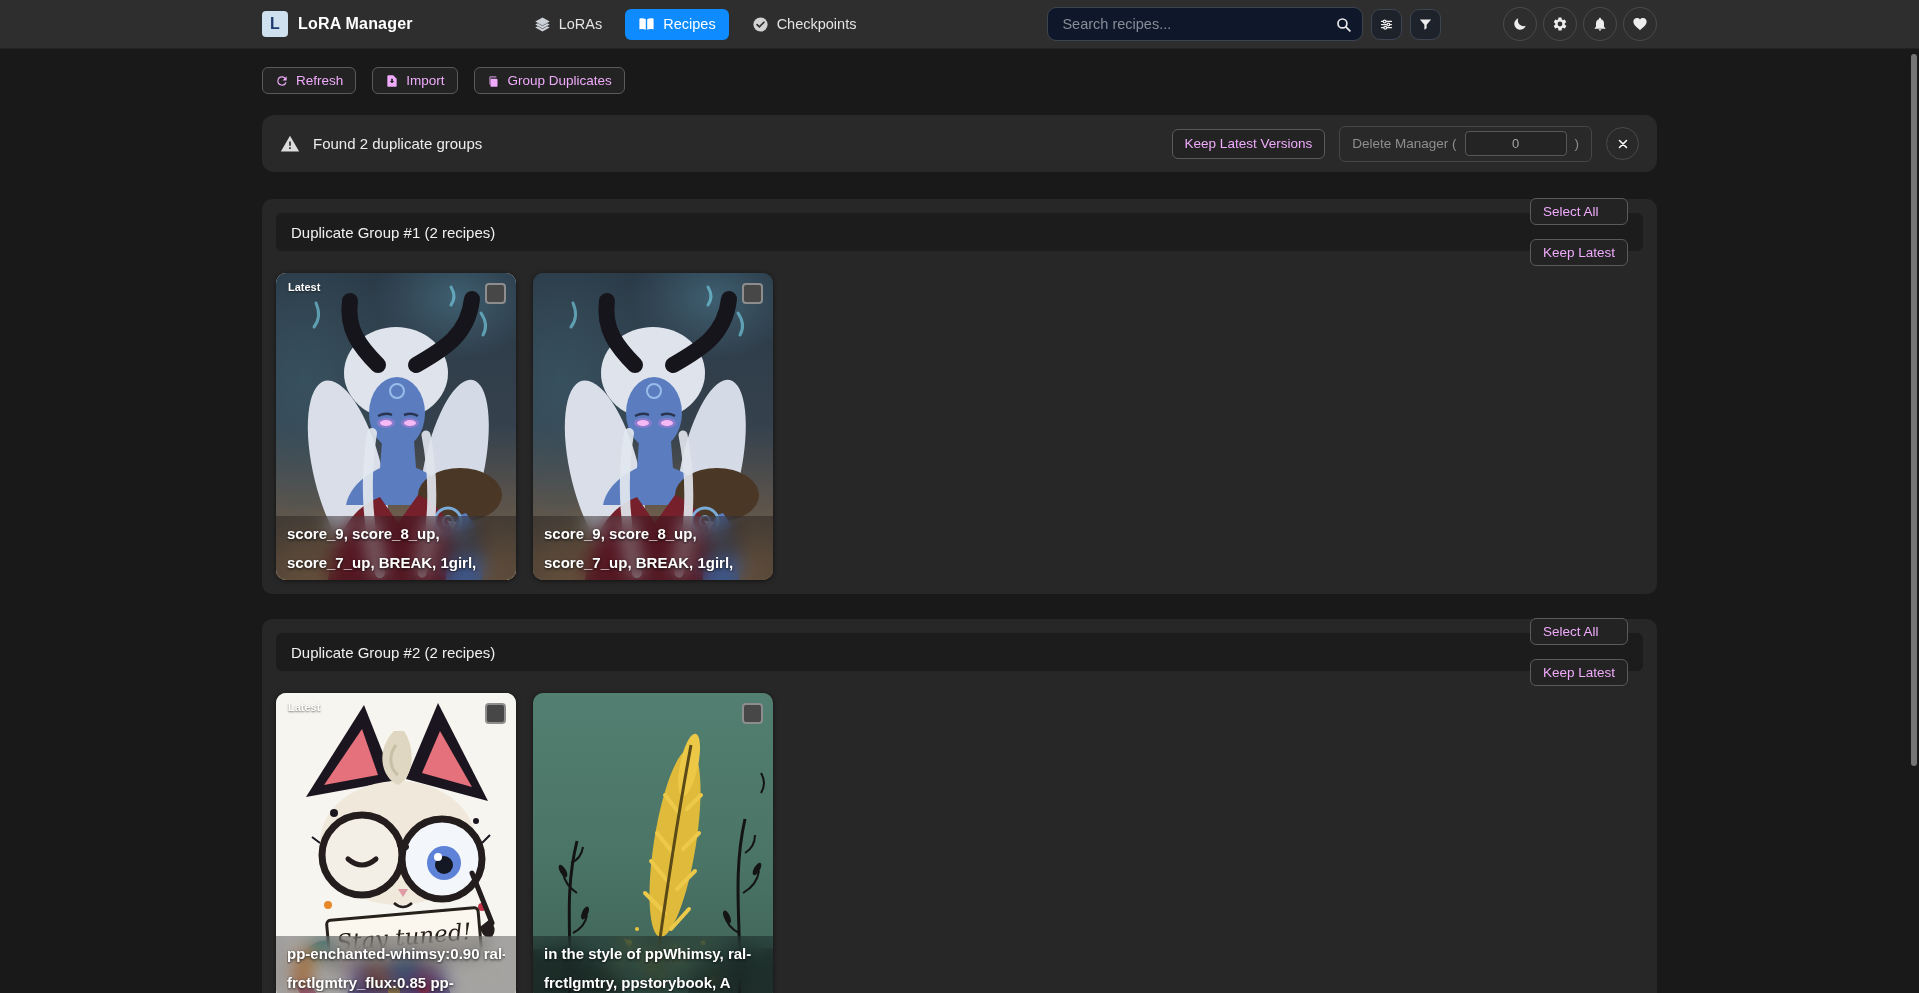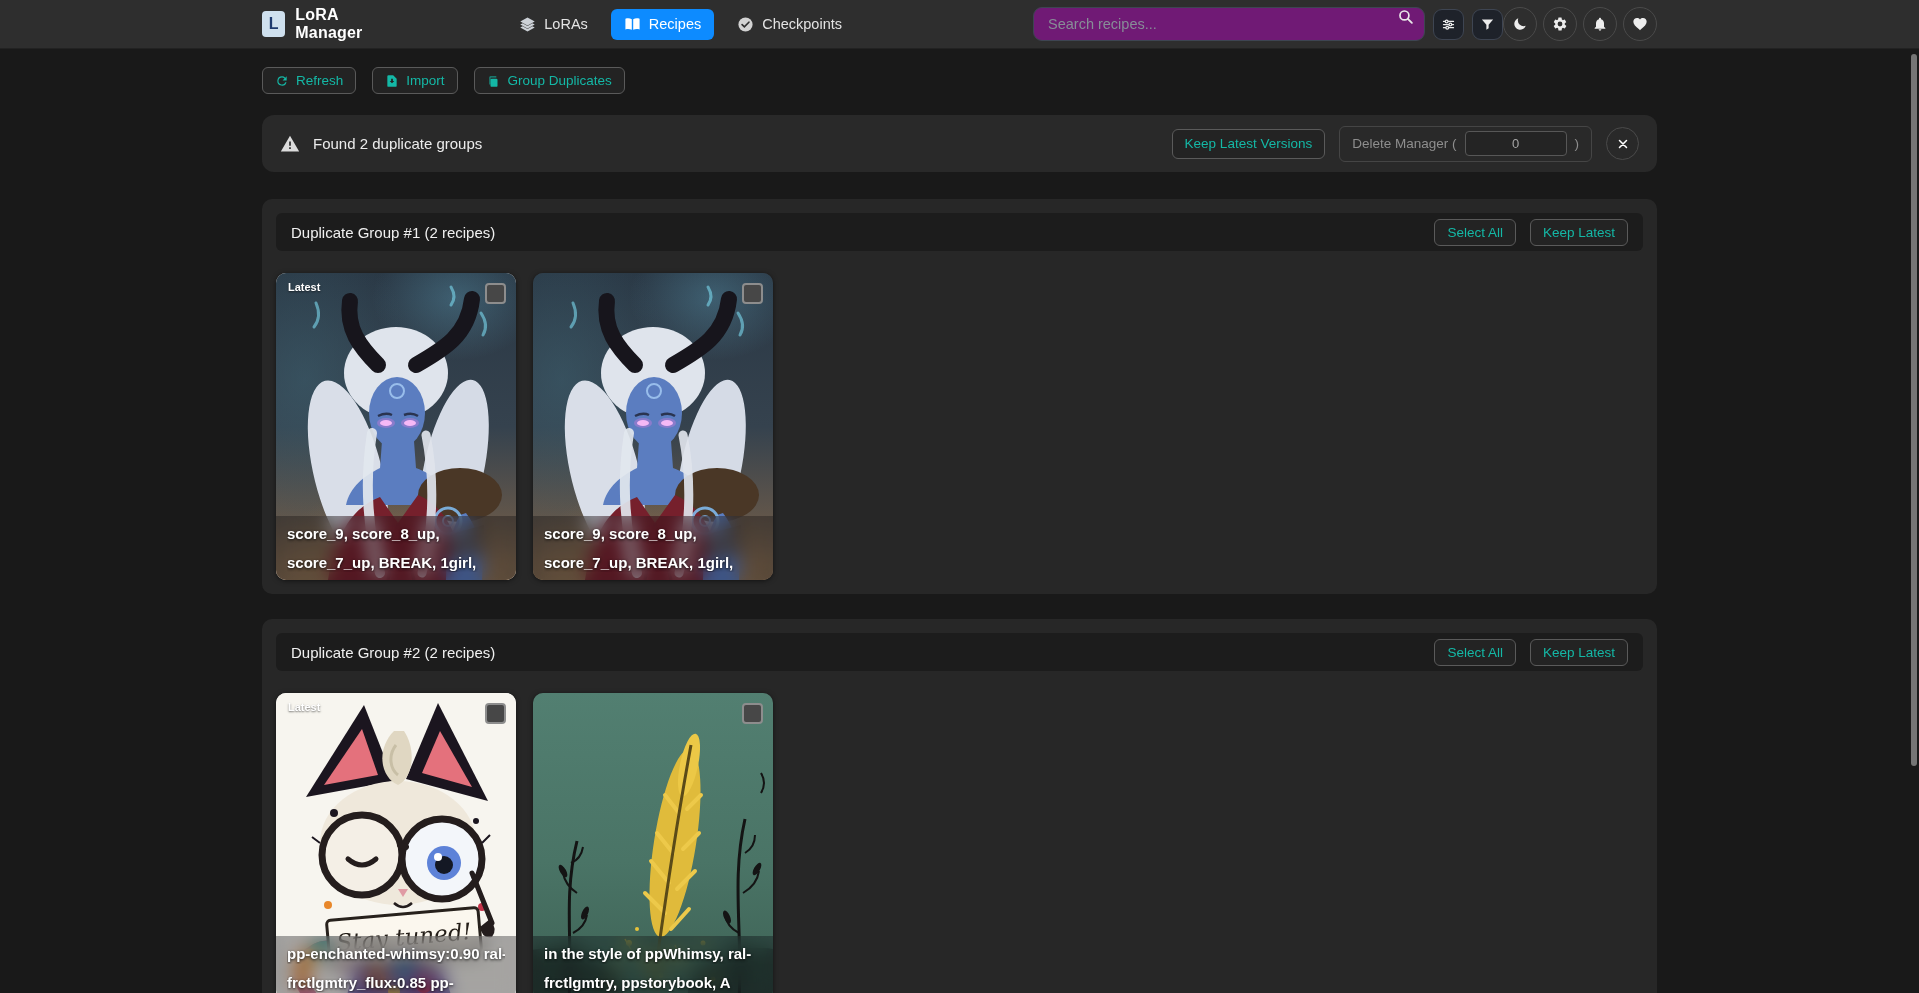--- a/index.html
+++ b/index.html
@@ -13,58 +13,58 @@
   .logo { width:26px; height:26px; background:#cfe0ee; color:#1e3a6e; border-radius:4px;
           display:flex; align-items:center; justify-content:center; font-weight:bold; font-size:16px; }
   .app-title { font-size:16px; font-weight:700; color:#ffffff; letter-spacing:.2px; }
   .tabs { display:flex; align-items:center; gap:10px; margin-left:108px; }
   .tab { display:flex; align-items:center; gap:8px; color:#e3e3e3; font-size:14.5px;
          padding:7px 13px; border-radius:6px; cursor:pointer; }
   .tab svg { width:17px; height:17px; fill:#ccd1d7; }
   .tab.active { background:#0d8bff; color:#fff;align-items:center; }
   .tab.active svg { fill:#fff; }
   .searchwrap { display:flex; align-items:center; gap:8px; margin-left:178px; }
-  .search { width:392px; height:34px; background:#701a75; border:1px solid #3e4552; border-radius:9px;
-            display:flex; padding:0 10px 0 14px; }
+  .search { width:316px; height:34px; background:#0f172a; border:1px solid #3e4552; border-radius:9px;
+            display:flex; align-items:center; padding:0 10px 0 14px; }
   .search input { flex:1; background:transparent; border:0; outline:0; color:#cfcfcf; font-size:14.5px; }
   .search input::placeholder { color:#878d97; }
   .search .mag { width:17px; height:17px; color:#e8e8e8; cursor:pointer; }
   .sq-btn { width:31px; height:31px; border:1px solid #3e4552; background:#1e222a; border-radius:9px;
             display:flex; align-items:center; justify-content:center; cursor:pointer; }
   .sq-btn svg { width:15px; height:15px; color:#ececec; fill:currentColor; }
   .right-icons { margin-left:auto; display:flex; gap:6px; }
   .circ-btn { width:34px; height:34px; border-radius:50%; border:1px solid #4a4a4a; background:transparent;
               display:flex; align-items:center; justify-content:center; cursor:pointer; }
   .circ-btn svg { width:16px; height:16px; fill:#ededed; }
 
   
   .container { width:1395px; margin:0 auto; }
   .toolbar { display:flex; gap:16px; margin-top:18px; }
   .btn { display:inline-flex; align-items:center; gap:7px; background:#232323; border:1px solid #5a5a5a;
-         color:#14b8a6; font-size:13.5px; border-radius:6px; padding:0 12px; height:27px; cursor:pointer; }
+         color:#f0abfc; font-size:13.5px; border-radius:6px; padding:0 12px; height:27px; cursor:pointer; }
   .btn svg { width:14px; height:14px; fill:currentColor; }
 
   .alert { margin-top:21px; height:57px; background:#292929; border-radius:12px;
            display:flex; align-items:center; padding:0 18px; }
   .alert-msg { display:flex; align-items:center; gap:13px; color:#ececec; font-size:15px; }
   .alert-msg svg { width:20px; height:20px; fill:#dcdcdc; }
   .alert-right { margin-left:auto; display:flex; align-items:center; gap:14px; }
   .btn.tall { height:30px; font-size:13.5px; }
   .delete-group { display:flex; align-items:center; gap:8px; border:1px solid #454545; border-radius:6px;
                   padding:0 12px; height:36px; color:#8e8e8e; font-size:13.5px; cursor:pointer; }
   .count-input { width:102px; height:25px; background:#242424; border:1px solid #575757; border-radius:4px;
                  color:#a5a5a5; text-align:center; font-size:13px; outline:none; }
   .close-btn { width:33px; height:33px; border-radius:50%; border:1px solid #4a4a4a; background:transparent;
                display:flex; align-items:center; justify-content:center; cursor:pointer; }
   .close-btn svg { width:14px; height:14px; color:#fff; }
 
   .group { margin-top:27px; background:#272727; border-radius:10px; padding:14px; }
   .group-header { height:38px; background:#1c1c1c; border-radius:6px; display:flex; align-items:center; padding:0 15px; }
   .group-title { font-size:15px; color:#f0f0f0; }
-  .group-actions { margin-left:auto; display:flex; gap:14px; }
+  .group-actions { margin-left:auto; display:flex; gap:14px;flex-direction:column; }
 
   .cards { display:flex; gap:17px; margin-top:22px; }
   .card { position:relative; width:240px; height:307px; border-radius:10px; overflow:hidden;
           background:#333; box-shadow:0 1px 5px rgba(0,0,0,.55); cursor:pointer; }
   .card.latest { outline:2px solid #ebebeb; outline-offset:-2px; }
   .art { position:absolute; inset:0; width:100%; height:100%; }
   .art-demon-bg { background:
       radial-gradient(120px 90px at 75% 8%, rgba(110,190,220,.28), transparent 70%),
       radial-gradient(150px 220px at 12% 35%, rgba(60,95,110,.55), transparent 72%),
       radial-gradient(170px 130px at 50% 100%, rgba(170,128,82,.5), transparent 75%),

